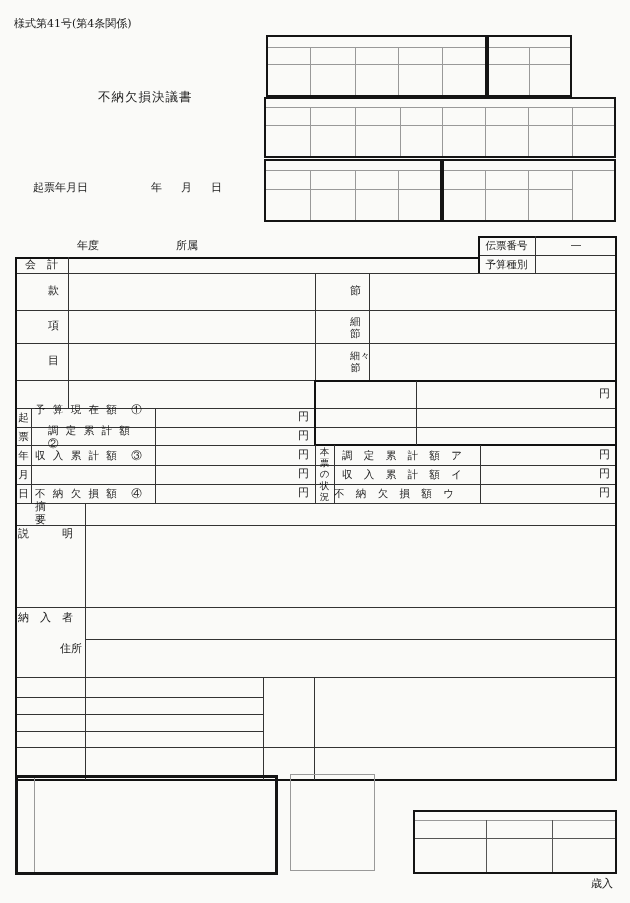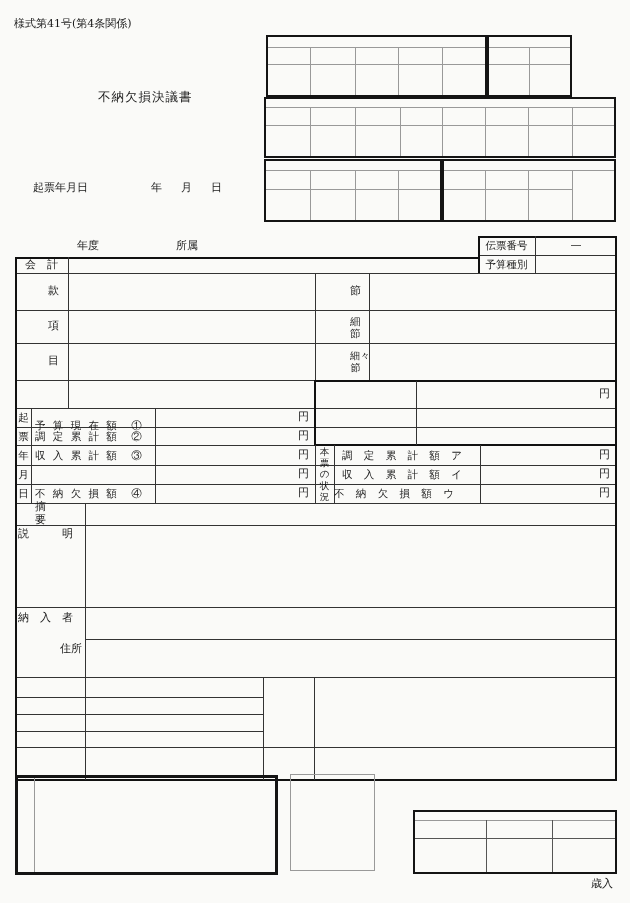--- a/index.html
+++ b/index.html
@@ -144,25 +144,25 @@
       </div>
     <div class="cell" style="left:354px;top:107px;width:248px;height:37px;"></div>
 
     <div class="cell r" style="left:401px;top:145px;width:201px;height:27px;padding-right:7px;box-sizing:border-box;">
         <span>円</span>
       </div>
 
     <div class="cell c s10" style="left:1px;top:172px;width:15px;height:95px;line-height:19px;">
         <span class="stack">起票年月日</span>
       </div>
-    <div class="cell s10" style="left:16px;top:180px;width:124px;height:19px;padding-left:4px;letter-spacing:2px;box-sizing:border-box;">予 算 現 在 額　①</div>
+    <div class="cell s10" style="left:16px;top:164px;width:124px;height:19px;padding-left:4px;letter-spacing:2px;box-sizing:border-box;">予 算 現 在 額　①</div>
     <div class="cell r" style="left:140px;top:172px;width:160px;height:19px;padding-right:6px;box-sizing:border-box;">
         <span>円</span>
       </div>
-    <div class="cell s10" style="left:16px;top:191px;width:124px;height:19px;padding-left:4px;letter-spacing:2px;box-sizing:border-box;">調 定 累 計 額　②</div>
+    <div class="cell s10" style="left:16px;top:191px;width:124px;height:19px;padding-left:17px;letter-spacing:2px;box-sizing:border-box;">調 定 累 計 額　②</div>
     <div class="cell r" style="left:140px;top:191px;width:160px;height:19px;padding-right:6px;box-sizing:border-box;">
         <span>円</span>
       </div>
     <div class="cell s10" style="left:16px;top:210px;width:124px;height:19px;padding-left:4px;letter-spacing:2px;box-sizing:border-box;">収 入 累 計 額　③</div>
     <div class="cell r" style="left:140px;top:210px;width:160px;height:19px;padding-right:6px;box-sizing:border-box;">
         <span>円</span>
       </div>
     <div class="cell r" style="left:140px;top:229px;width:160px;height:19px;padding-right:6px;box-sizing:border-box;">
         <span>円</span>
       </div>

